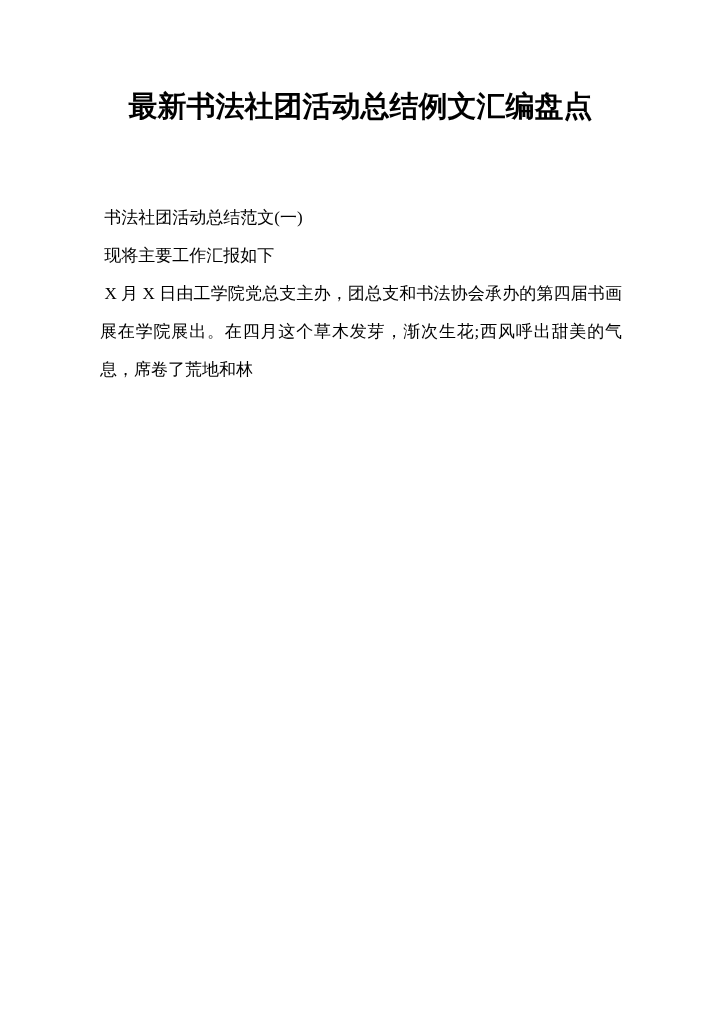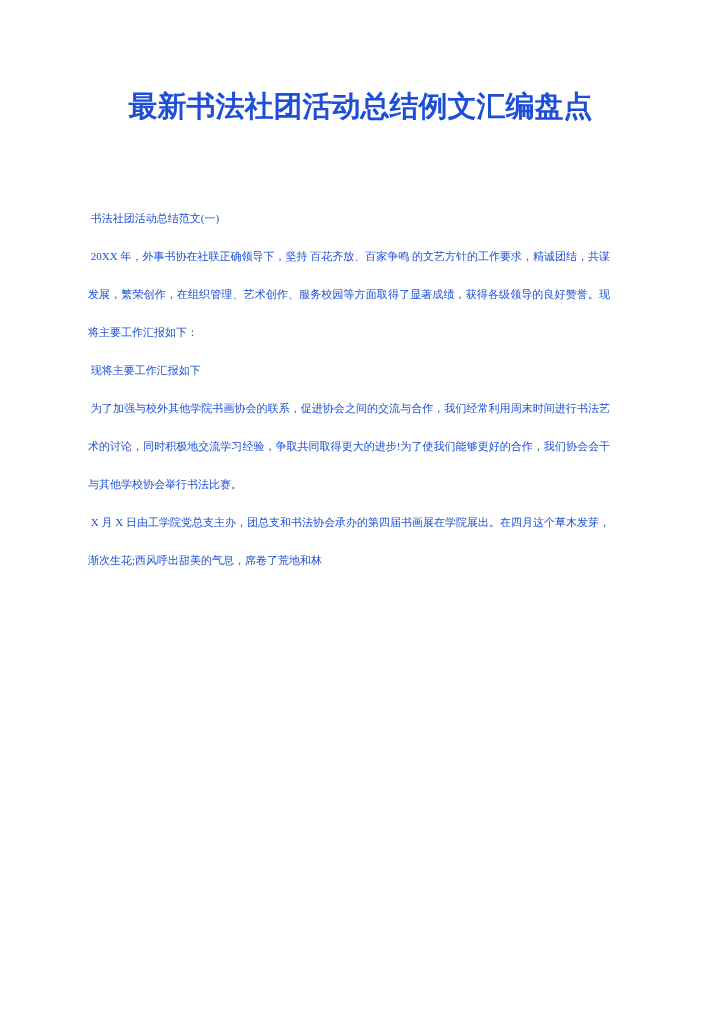--- a/index.html
+++ b/index.html
@@ -7,57 +7,55 @@
     padding: 0;
     background: #ffffff;
   }
   .page {
     position: relative;
     width: 721px;
     height: 1020px;
     background: #ffffff;
     overflow: hidden;
     font-family: "Liberation Serif", "DejaVu Serif", serif;
-    color: #1d4ed8;
+    color: #000000;
   }
   .doc-title {
     position: absolute;
     top: 86px;
     left: 0;
     right: 0;
     margin: 0;
     text-align: center;
     font-size: 29px;
     line-height: 40px;
     font-weight: bold;
     letter-spacing: 0px;
     font-family: "Liberation Serif", "DejaVu Serif", serif;
   }
   .doc-body {
     position: absolute;
     top: 199px;
-    left: 88px;
+    left: 100px;
     width: 522px;
-    font-size: 11px;
+    font-size: 17px;
     line-height: 38px;
     text-align: justify;
     text-justify: inter-ideograph;
   }
   .doc-body p {
     margin: 0;
     padding: 0;
     white-space: pre-wrap;
     word-break: break-all;
   }
 </style>
 </head>
 <body>
 
 <div class="page">
   <h1 class="doc-title">最新书法社团活动总结例文汇编盘点</h1>
   <div class="doc-body">
       <p> 书法社团活动总结范文(一)</p>
-      <p> 20XX 年，外事书协在社联正确领导下，坚持 百花齐放、百家争鸣 的文艺方针的工作要求，精诚团结，共谋发展，繁荣创作，在组织管理、艺术创作、服务校园等方面取得了显著成绩，获得各级领导的良好赞誉。现将主要工作汇报如下：</p>
       <p> 现将主要工作汇报如下</p>
-      <p> 为了加强与校外其他学院书画协会的联系，促进协会之间的交流与合作，我们经常利用周末时间进行书法艺术的讨论，同时积极地交流学习经验，争取共同取得更大的进步!为了使我们能够更好的合作，我们协会会干与其他学校协会举行书法比赛。</p>
       <p> X 月 X 日由工学院党总支主办，团总支和书法协会承办的第四届书画展在学院展出。在四月这个草木发芽，渐次生花;西风呼出甜美的气息，席卷了荒地和林</p>
     </div>
 </div>
 
 </body></html>

